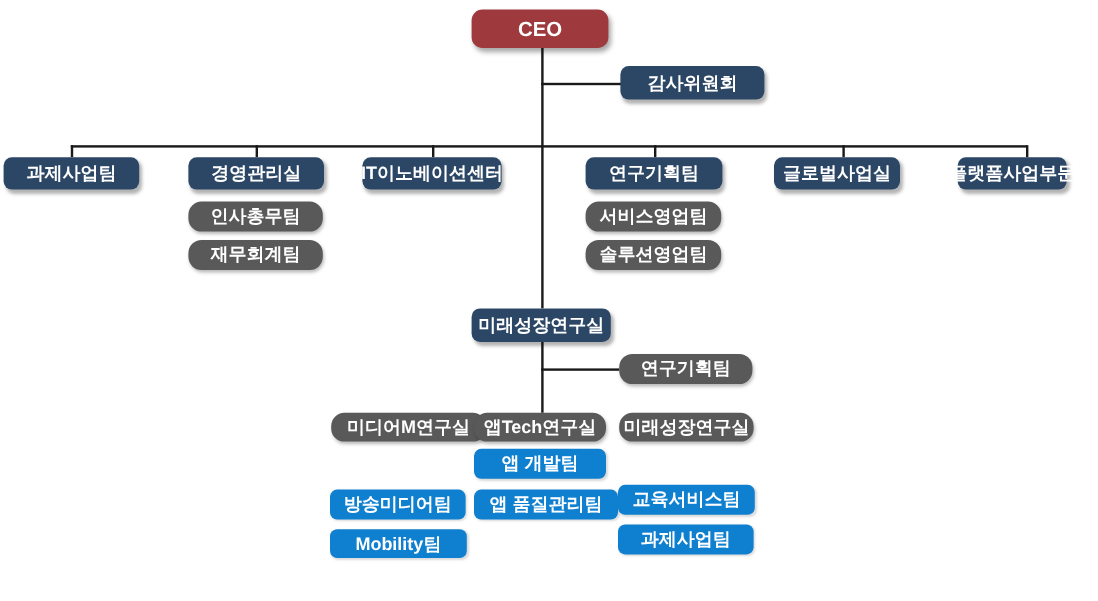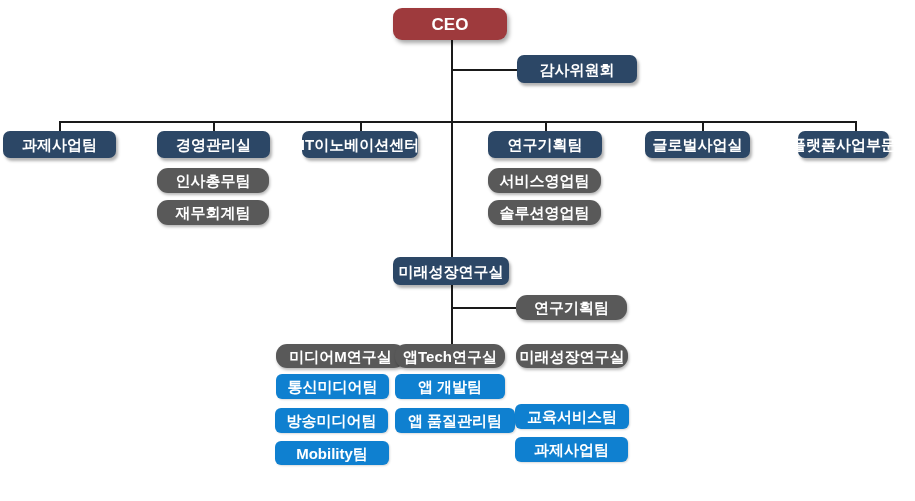--- a/index.html
+++ b/index.html
@@ -78,21 +78,20 @@
   <div class="node gray" style="left:488px;top:168px;width:113px;height:25px">서비스영업팀</div>
   <div class="node gray" style="left:488px;top:200px;width:113px;height:25px">솔루션영업팀</div>
 
   <div class="node navy" style="left:393px;top:257px;width:116px;height:28px">미래성장연구실</div>
   <div class="node gray" style="left:516px;top:295px;width:111px;height:25px">연구기획팀</div>
 
   <div class="node gray" style="left:276px;top:344px;width:129px;height:24px">미디어M연구실</div>
   <div class="node gray" style="left:395px;top:344px;width:110px;height:24px">앱Tech연구실</div>
   <div class="node gray" style="left:516px;top:344px;width:112px;height:24px">미래성장연구실</div>
 
-  <div class="node blue" style="left:276px;top:374px;width:113px;height:25px">통신미디어팀</div>
   <div class="node blue" style="left:275px;top:408px;width:113px;height:25px">방송미디어팀</div>
   <div class="node blue" style="left:275px;top:441px;width:114px;height:24px">Mobility팀</div>
 
   <div class="node blue" style="left:395px;top:374px;width:110px;height:25px">앱 개발팀</div>
   <div class="node blue" style="left:395px;top:408px;width:120px;height:25px">앱 품질관리팀</div>
 
   <div class="node blue" style="left:515px;top:404px;width:114px;height:25px">교육서비스팀</div>
   <div class="node blue" style="left:515px;top:437px;width:113px;height:25px">과제사업팀</div>
 
 </div>

